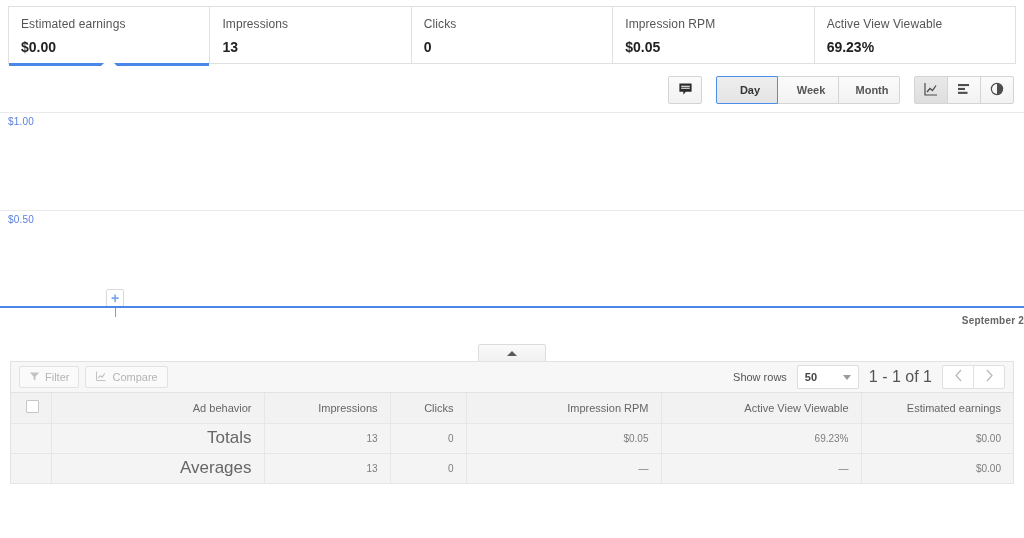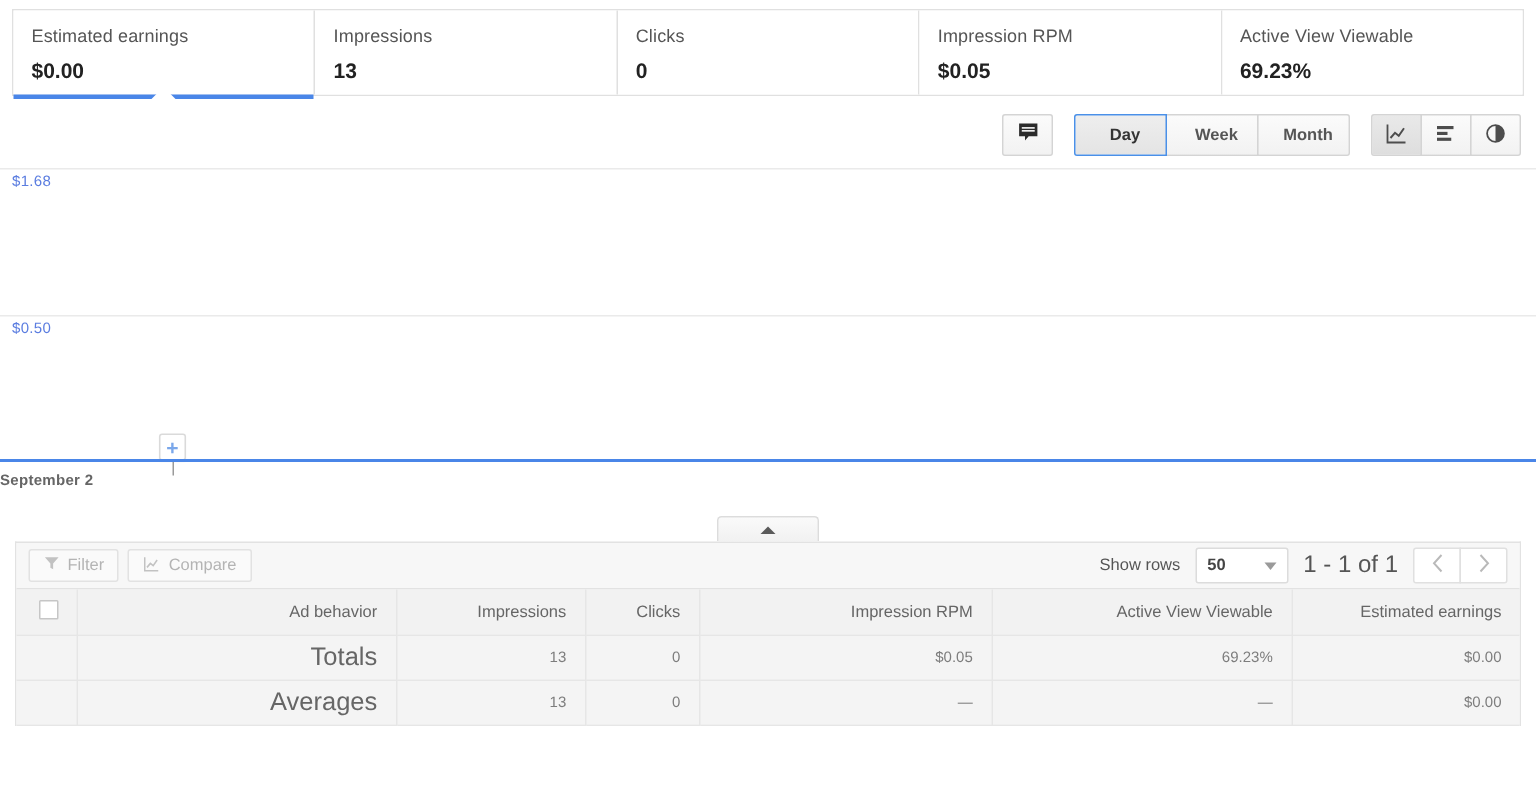--- a/index.html
+++ b/index.html
@@ -102,21 +102,21 @@
   }
   .marker-box {
     position: absolute; width: 18px; height: 18px;
     background: #fff; border: 1px solid #dadada; border-radius: 2px;
     box-shadow: 0 1px 1px rgba(0,0,0,.08);
     display:flex; align-items:center; justify-content:center;
     color: #7aa7ea; font-size: 14px; line-height: 1; font-weight: bold;
     cursor: pointer;
   }
   .xlabel {
-    position: absolute; width: 100%; text-align: left;
+    position: absolute; width: 100%; text-align: right;
     font-size: 10px; font-weight: bold; color: #666; letter-spacing: .2px;
   }
 
   
   .collapse-tab {
     position: absolute; left: 50%; margin-left: -34px; top: 344px;
     width: 68px; height: 17px;
     background: linear-gradient(#fafafa,#f1f1f1);
     border: 1px solid #dcdcdc; border-bottom: none;
     border-radius: 3px 3px 0 0;
@@ -277,21 +277,21 @@
             <circle cx="8" cy="8" r="5.6" fill="none" stroke="#4d4d4d" stroke-width="1.2"></circle>
             <path d="M8 2.4A5.6 5.6 0 0 1 8 13.6z" fill="#4d4d4d"></path>
           </svg>
         </span>
       </div>
     </div>
   </div>
 
   <div class="chart">
     <div class="gridline" style="top:4px;"></div>
-    <div class="ylabel" style="top:8px;">$1.68</div>
+    <div class="ylabel" style="top:8px;">$1.00</div>
 
     <div class="gridline" style="top:102px;"></div>
     <div class="ylabel" style="top:106px;">$0.50</div>
 
     <div class="marker-stem" style="left:115px; top:199px; height:10px;"></div>
     <div class="marker-box" style="left:106px; top:181px;">+</div>
 
     <div class="baseline" style="top:198px;"></div>
 
     <div class="xlabel" style="top:207px;">September 2</div>

